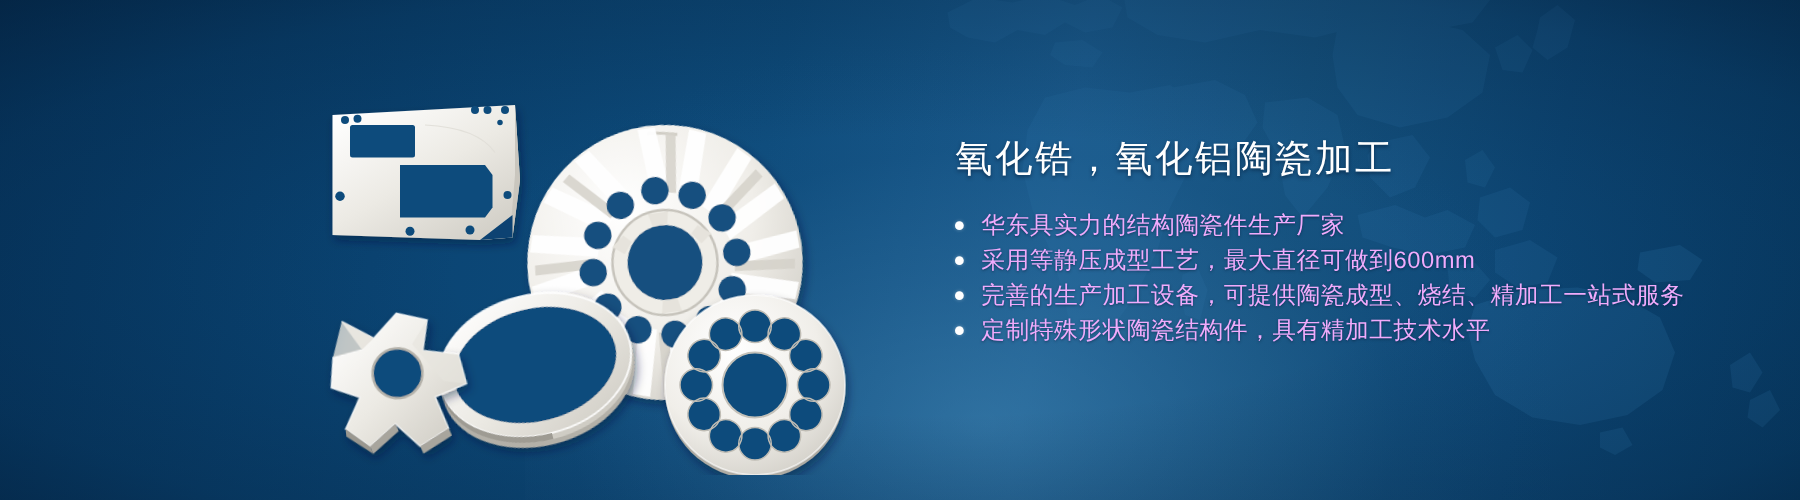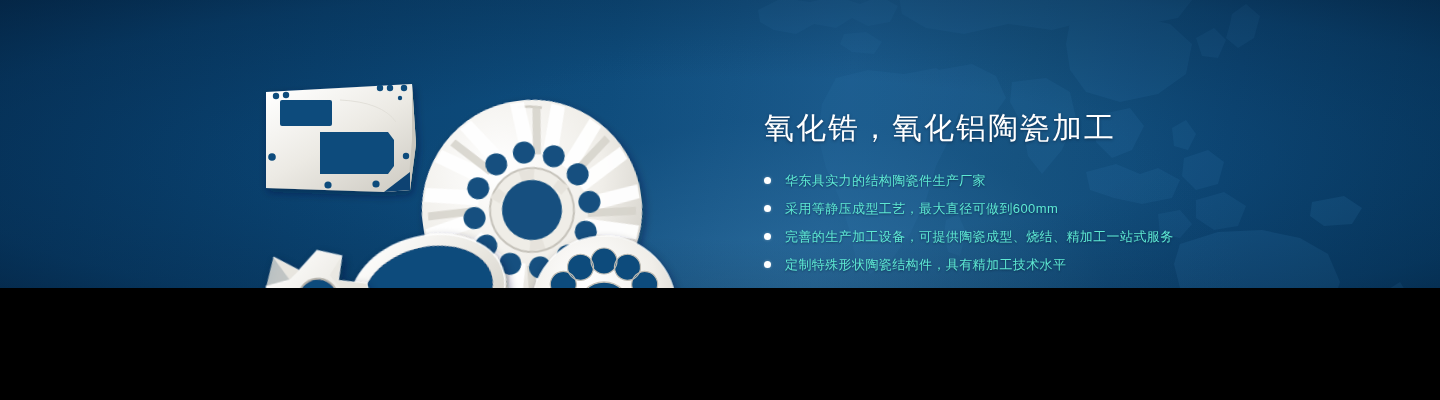--- a/index.html
+++ b/index.html
@@ -3,21 +3,21 @@
 <meta charset="utf-8">
 <style>
   html, body {
     margin: 0;
     padding: 0;
     background: #000;
   }
   .banner {
     position: relative;
     width: 1440px;
-    height: 288px;
+    height: 400px;
     overflow: hidden;
     font-family: "Liberation Sans", "DejaVu Sans", sans-serif;
     background: #0a4372;
   }
 
   
   .bg-base {
     position: absolute;
     inset: 0;
     background:
@@ -104,22 +104,22 @@
   .bullet-dot {
     flex: 0 0 auto;
     width: 7px;
     height: 7px;
     border-radius: 50%;
     background: #ffffff;
     margin-right: 14px;
     box-shadow: 0 0 3px rgba(255,255,255,0.35);
   }
   .bullet-text {
-    color: #5eead4;
-    font-size: 13px;
+    color: #f0abfc;
+    font-size: 19px;
     line-height: 21px;
     letter-spacing: 0.4px;
     text-shadow: 0 1px 2px rgba(0,18,40,0.5);
     white-space: nowrap;
   }
 </style>
 </head>
 <body>
 
 <div class="banner">

